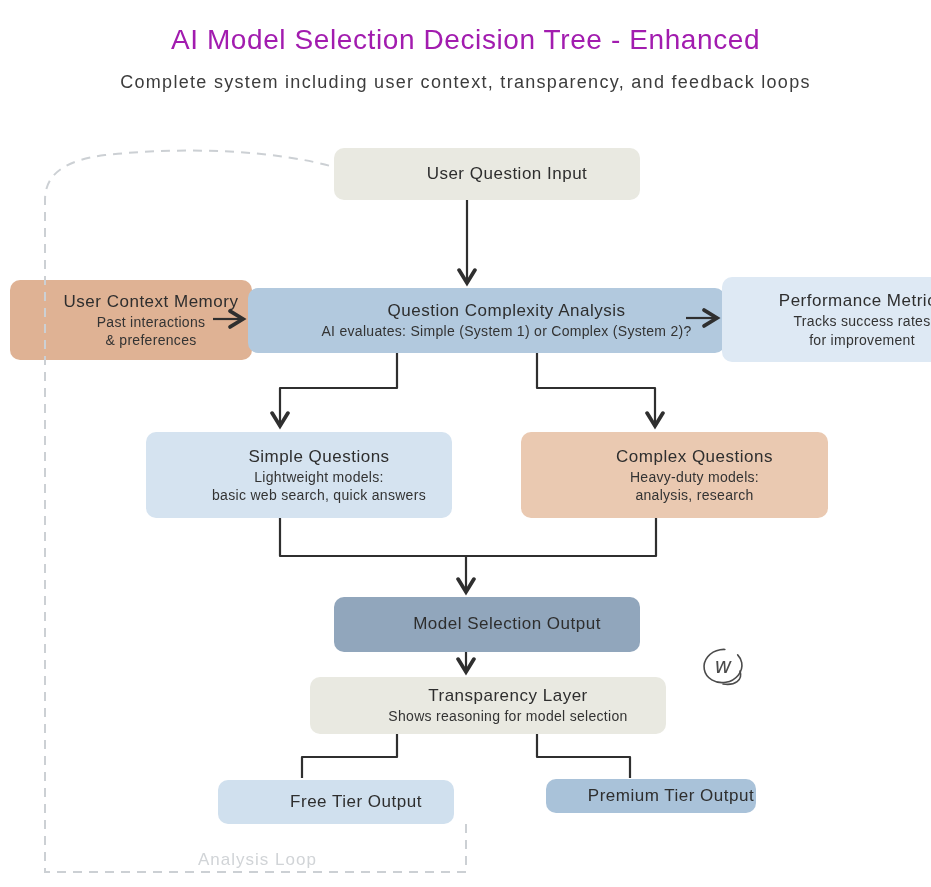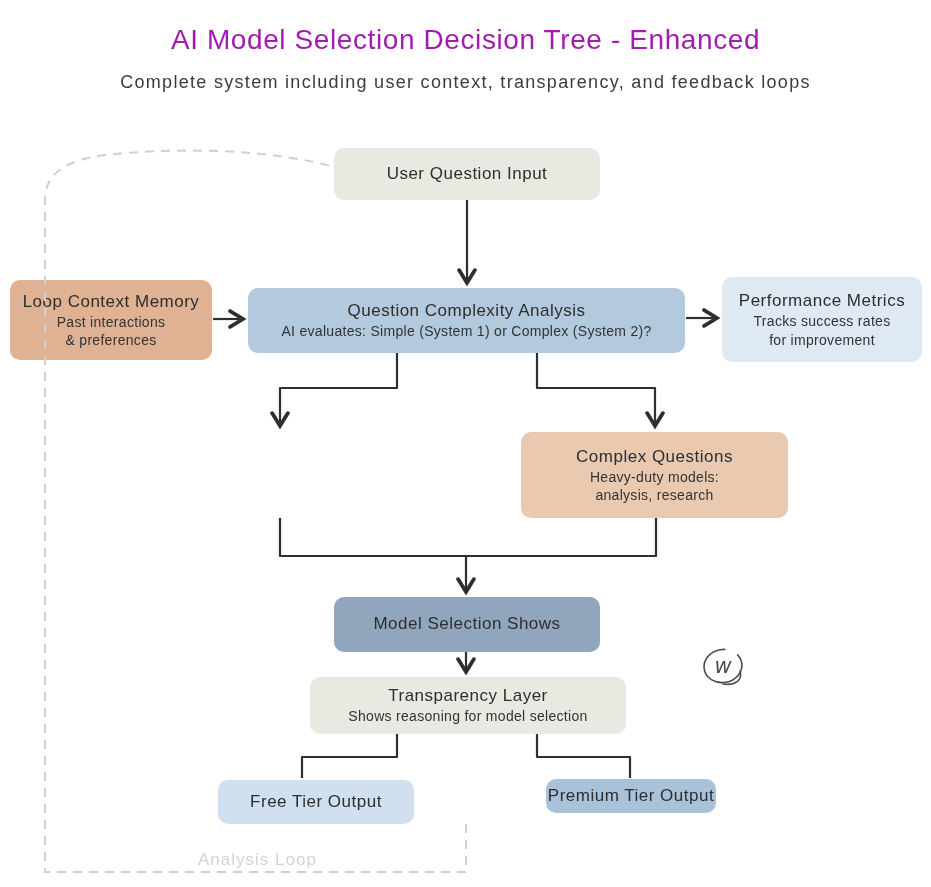--- a/index.html
+++ b/index.html
@@ -31,20 +31,21 @@
   }
   .node {
     position: absolute;
     border-radius: 10px;
     display: flex;
     flex-direction: column;
     align-items: center;
     justify-content: center;
     text-align: center;
     line-height: 1.3;
+    padding-left: 40px;
   }
   .node-title { font-size: 17px; letter-spacing: 0.5px; white-space: nowrap; }
   .node-sub   { font-size: 14px; letter-spacing: 0.3px; white-space: nowrap; color: #333; }
 
   .n-uqi { left: 334px; top: 148px; width: 266px; height: 52px; }
   .n-ucm { left:  10px; top: 280px; width: 202px; height: 80px; }
   .n-qca { left: 248px; top: 288px; width: 437px; height: 65px; }
   .n-pm  { left: 722px; top: 277px; width: 200px; height: 85px; }
   .n-sq  { left: 146px; top: 432px; width: 266px; height: 86px; }
   .n-cq  { left: 521px; top: 432px; width: 267px; height: 86px; }
@@ -84,45 +85,50 @@
 <div class="canvas">
 
   <div class="page-title">AI Model Selection Decision Tree - Enhanced</div>
   <div class="page-subtitle">Complete system including user context, transparency, and feedback loops</div>
 
   <div class="node n-uqi" style="background: rgb(233, 233, 225);">
     <div class="node-title">User Question Input</div>
   </div>
 
   <div class="node n-ucm" style="background: rgb(223, 178, 148);">
-    <div class="node-title">Loop Context Memory</div>
+    <div class="node-title">User Context Memory</div>
     <div class="node-sub">Past interactions</div>
     <div class="node-sub">&amp; preferences</div>
   </div>
 
   <div class="node n-qca" style="background: rgb(178, 201, 222);">
     <div class="node-title">Question Complexity Analysis</div>
     <div class="node-sub">AI evaluates: Simple (System 1) or Complex (System 2)?</div>
   </div>
 
   <div class="node n-pm" style="background: rgb(222, 233, 244);">
     <div class="node-title">Performance Metrics</div>
     <div class="node-sub">Tracks success rates</div>
     <div class="node-sub">for improvement</div>
   </div>
 
+  <div class="node n-sq" style="background: rgb(213, 227, 240);">
+    <div class="node-title">Simple Questions</div>
+    <div class="node-sub">Lightweight models:</div>
+    <div class="node-sub">basic web search, quick answers</div>
+  </div>
 
   <div class="node n-cq" style="background: rgb(234, 201, 177);">
     <div class="node-title">Complex Questions</div>
     <div class="node-sub">Heavy-duty models:</div>
     <div class="node-sub">analysis, research</div>
   </div>
 
   <div class="node n-mso" style="background: rgb(145, 166, 188);">
-    <div class="node-title">Model Selection Shows</div>
+    <div class="node-title">Model Selection Output</div>
   </div>
 
   <div class="node n-tl" style="background: rgb(233, 233, 225);">
     <div class="node-title">Transparency Layer</div>
     <div class="node-sub">Shows reasoning for model selection</div>
   </div>
 
   <div class="node n-ft" style="background: rgb(208, 224, 238);">
     <div class="node-title">Free Tier Output</div>
   </div>

